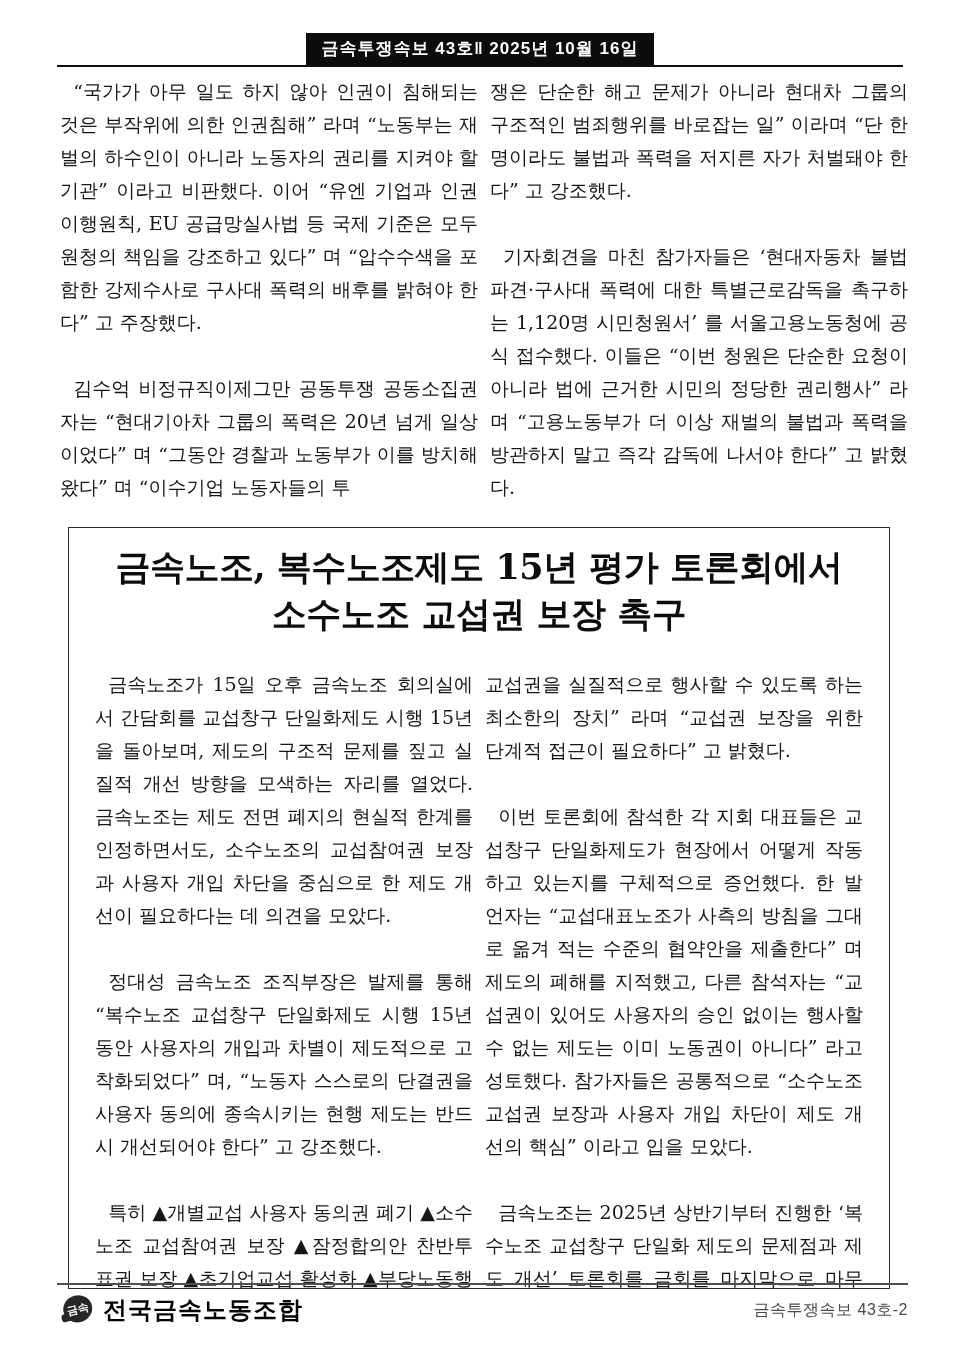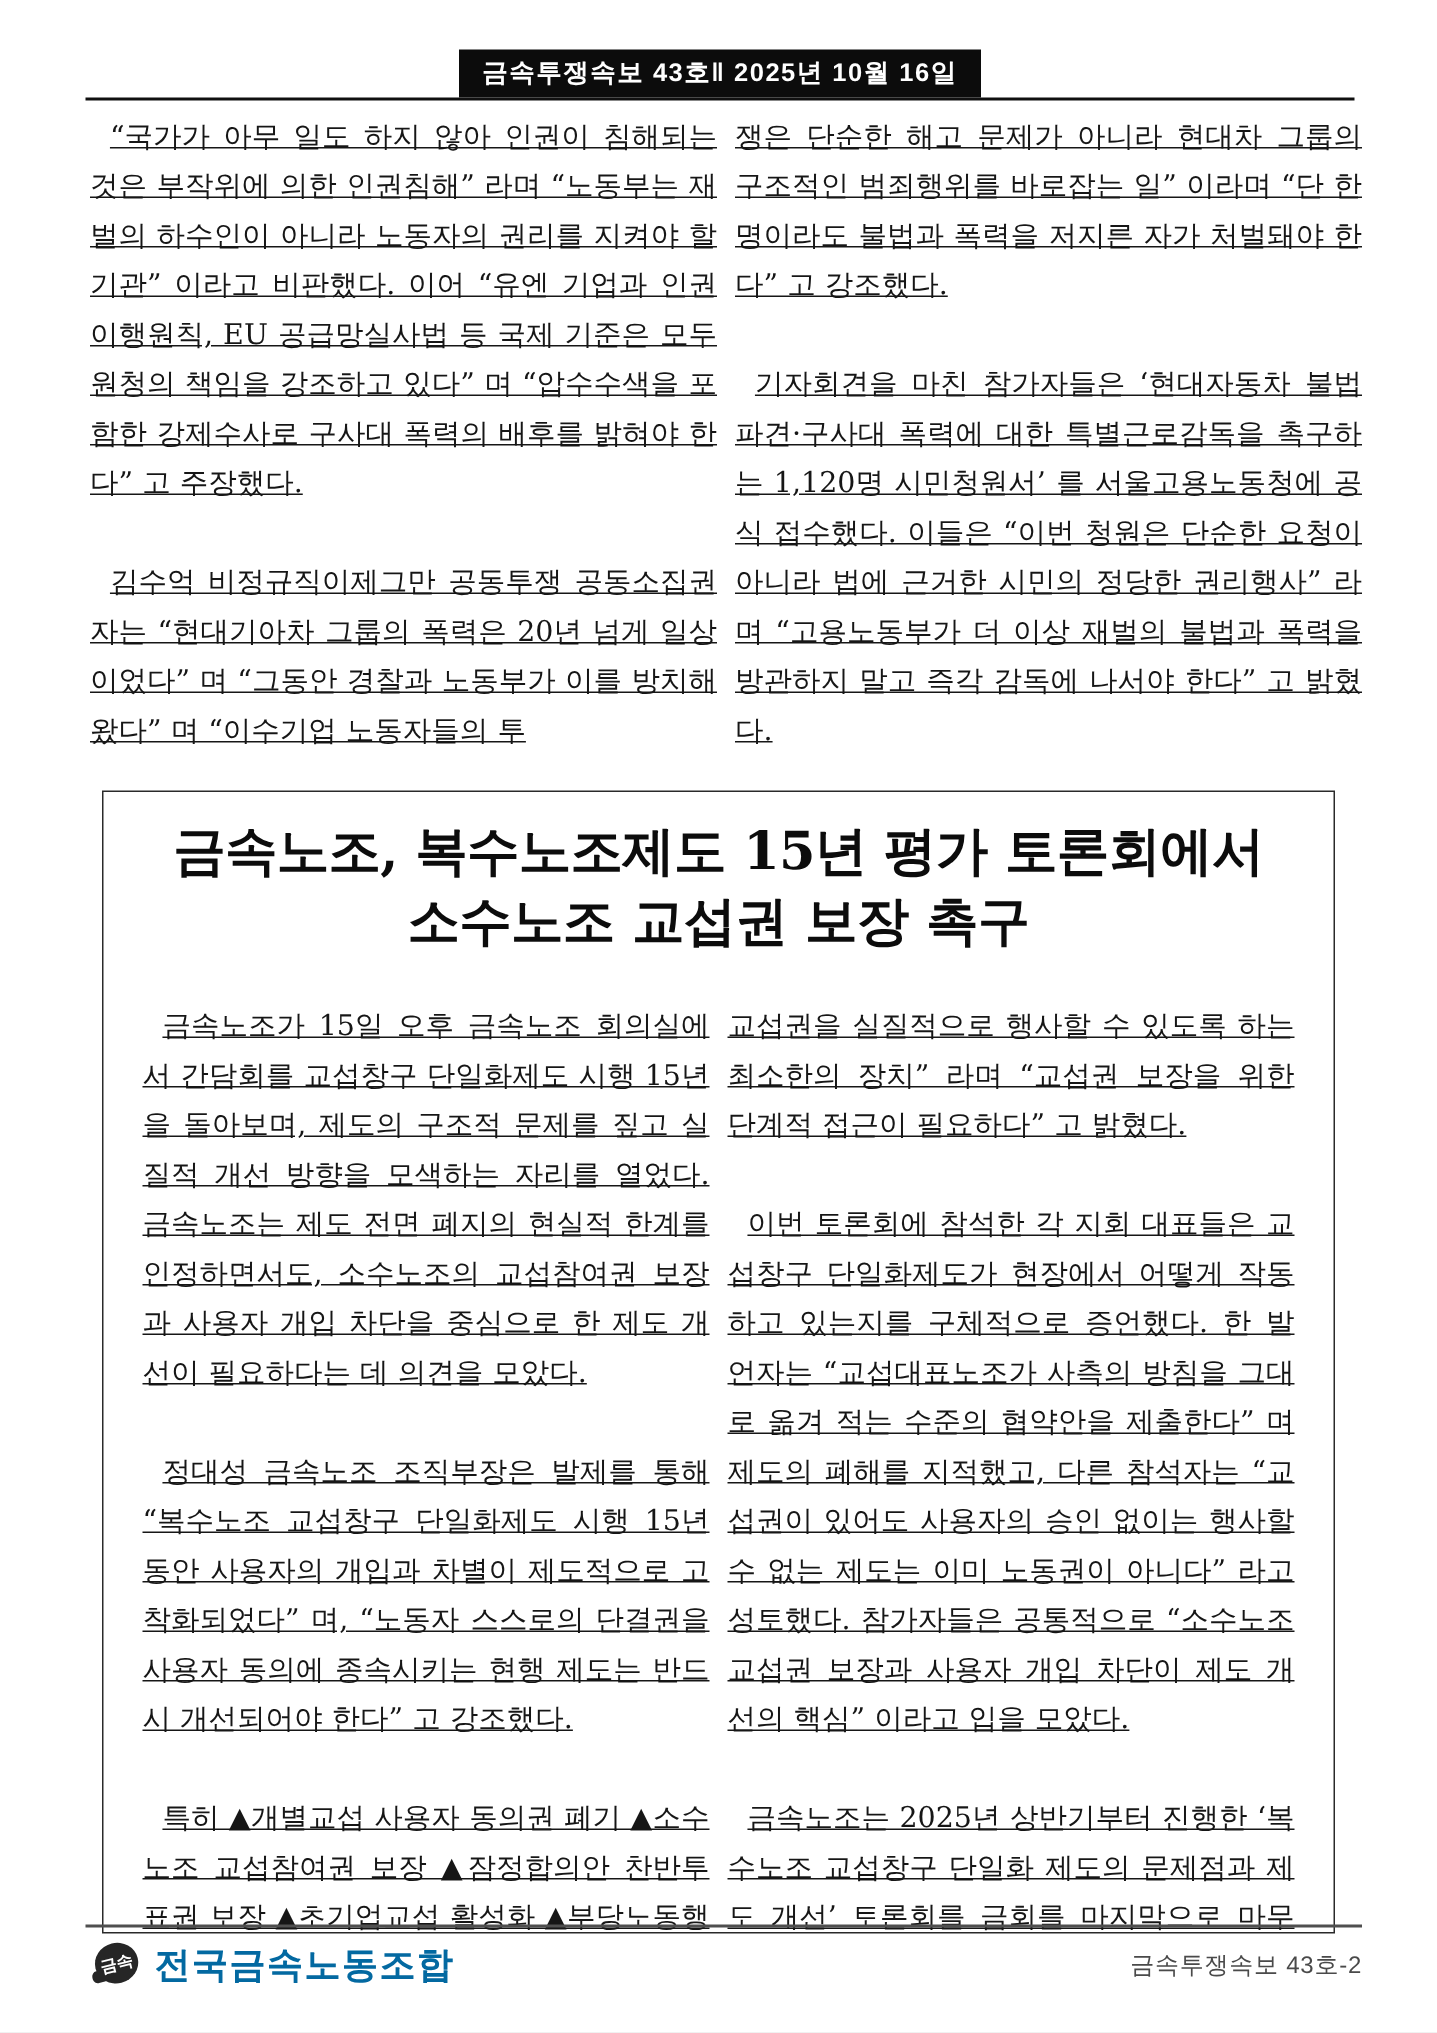--- a/index.html
+++ b/index.html
@@ -32,21 +32,20 @@
     padding: 4px 16px 5px;
     font-family: "Liberation Sans", sans-serif;
     white-space: nowrap;
   }
 
   
   .cols {
     display: grid;
     grid-template-columns: 1fr 1fr;
     column-gap: 12px;
-    text-decoration: underline;
   }
   .cols p {
     margin: 0 0 33px 0;
     font-size: 19px;
     line-height: 33px;
     text-align: justify;
     word-break: break-all;
   }
   .cols p:last-child { margin-bottom: 0; }
   .cols p.indent { text-indent: 0.7em; }
@@ -90,21 +89,21 @@
     justify-content: space-between;
     align-items: center;
     padding-top: 7px;
   }
   .footer-left { display: flex; align-items: center; gap: 6px; }
   .org-name {
     font-family: Liberation Serif, serif;
     font-weight: 800;
     font-size: 24px;
     letter-spacing: 1px;
-    color: #0369a1;
+    color: #000000;
   }
   .page-label {
     font-family: "Liberation Sans", sans-serif;
     font-size: 16px;
     color: #4a4a4a;
     letter-spacing: 0.5px;
   }
   .logo-svg { display: block; }
 </style>
 </head>

